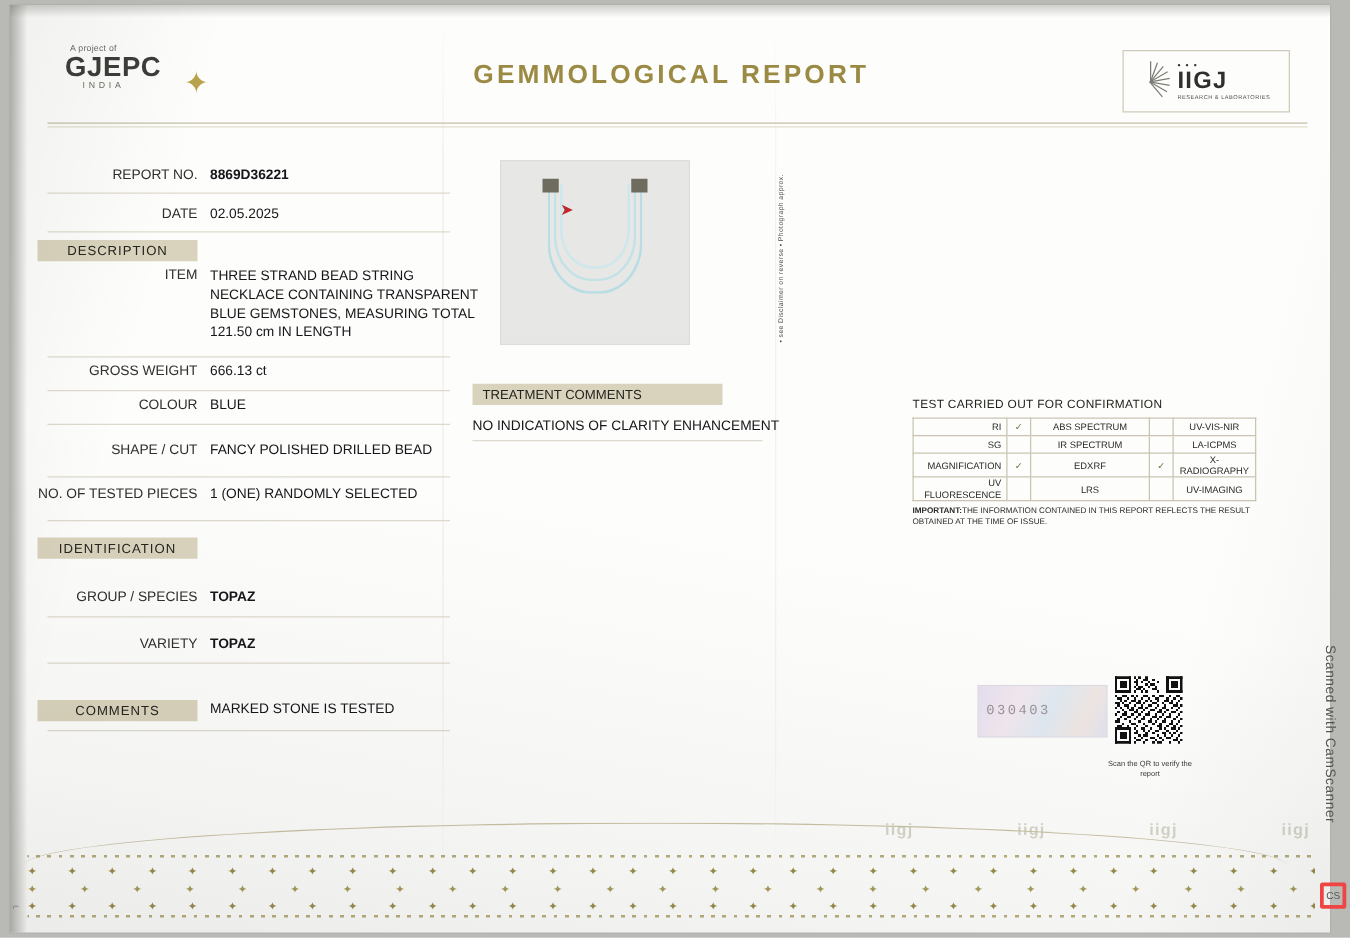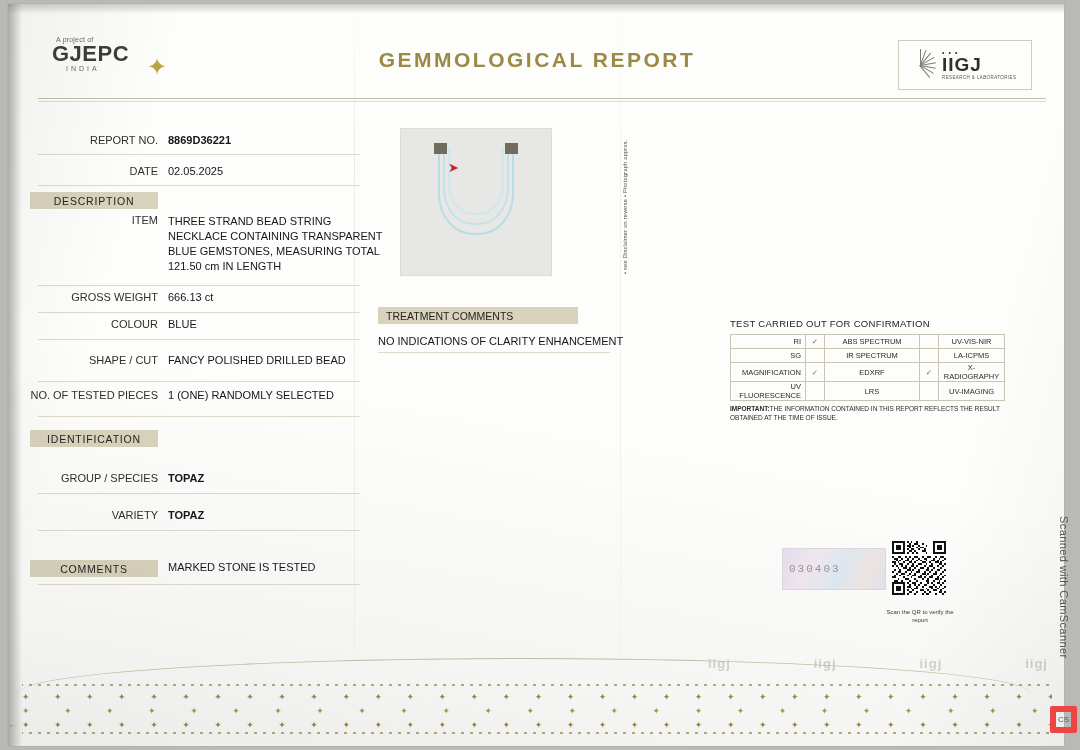--- a/index.html
+++ b/index.html
@@ -371,21 +371,21 @@
     writing-mode: vertical-rl;
     letter-spacing: 0.4px;
     display: flex;
     align-items: flex-end;
     justify-content: flex-start;
   }
   .cam-badge {
     position: absolute;
     right: 3px; top: 706px;
     width: 15px; height: 15px;
-    border: 6px solid #ef4444;
+    border: 3px solid #ef4444;
     border-radius: 2px;
     font-size: 8px;
     color: #55554f;
     text-align: center;
     line-height: 15px;
     letter-spacing: 0;
   }
   .corner-mark {
     position: absolute;
     left: 2px; top: 716px;

